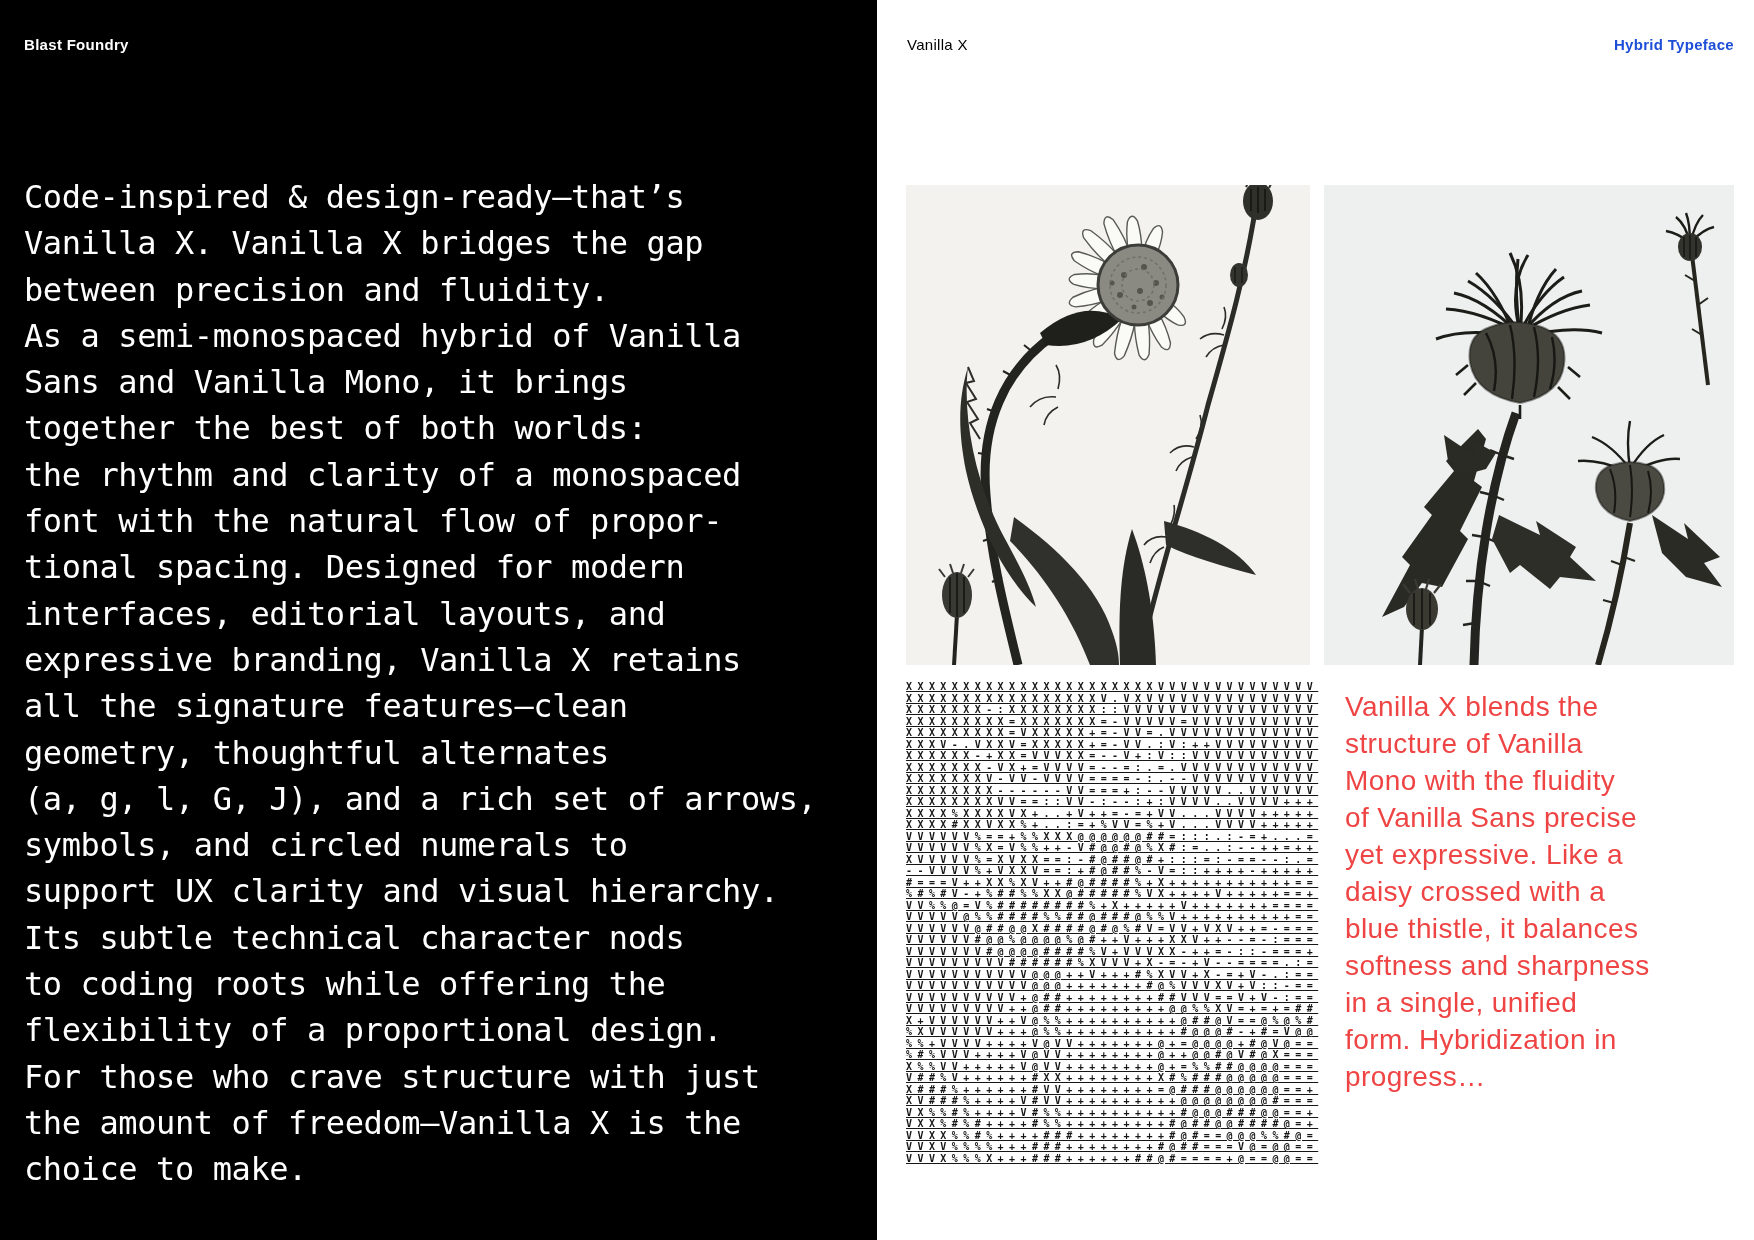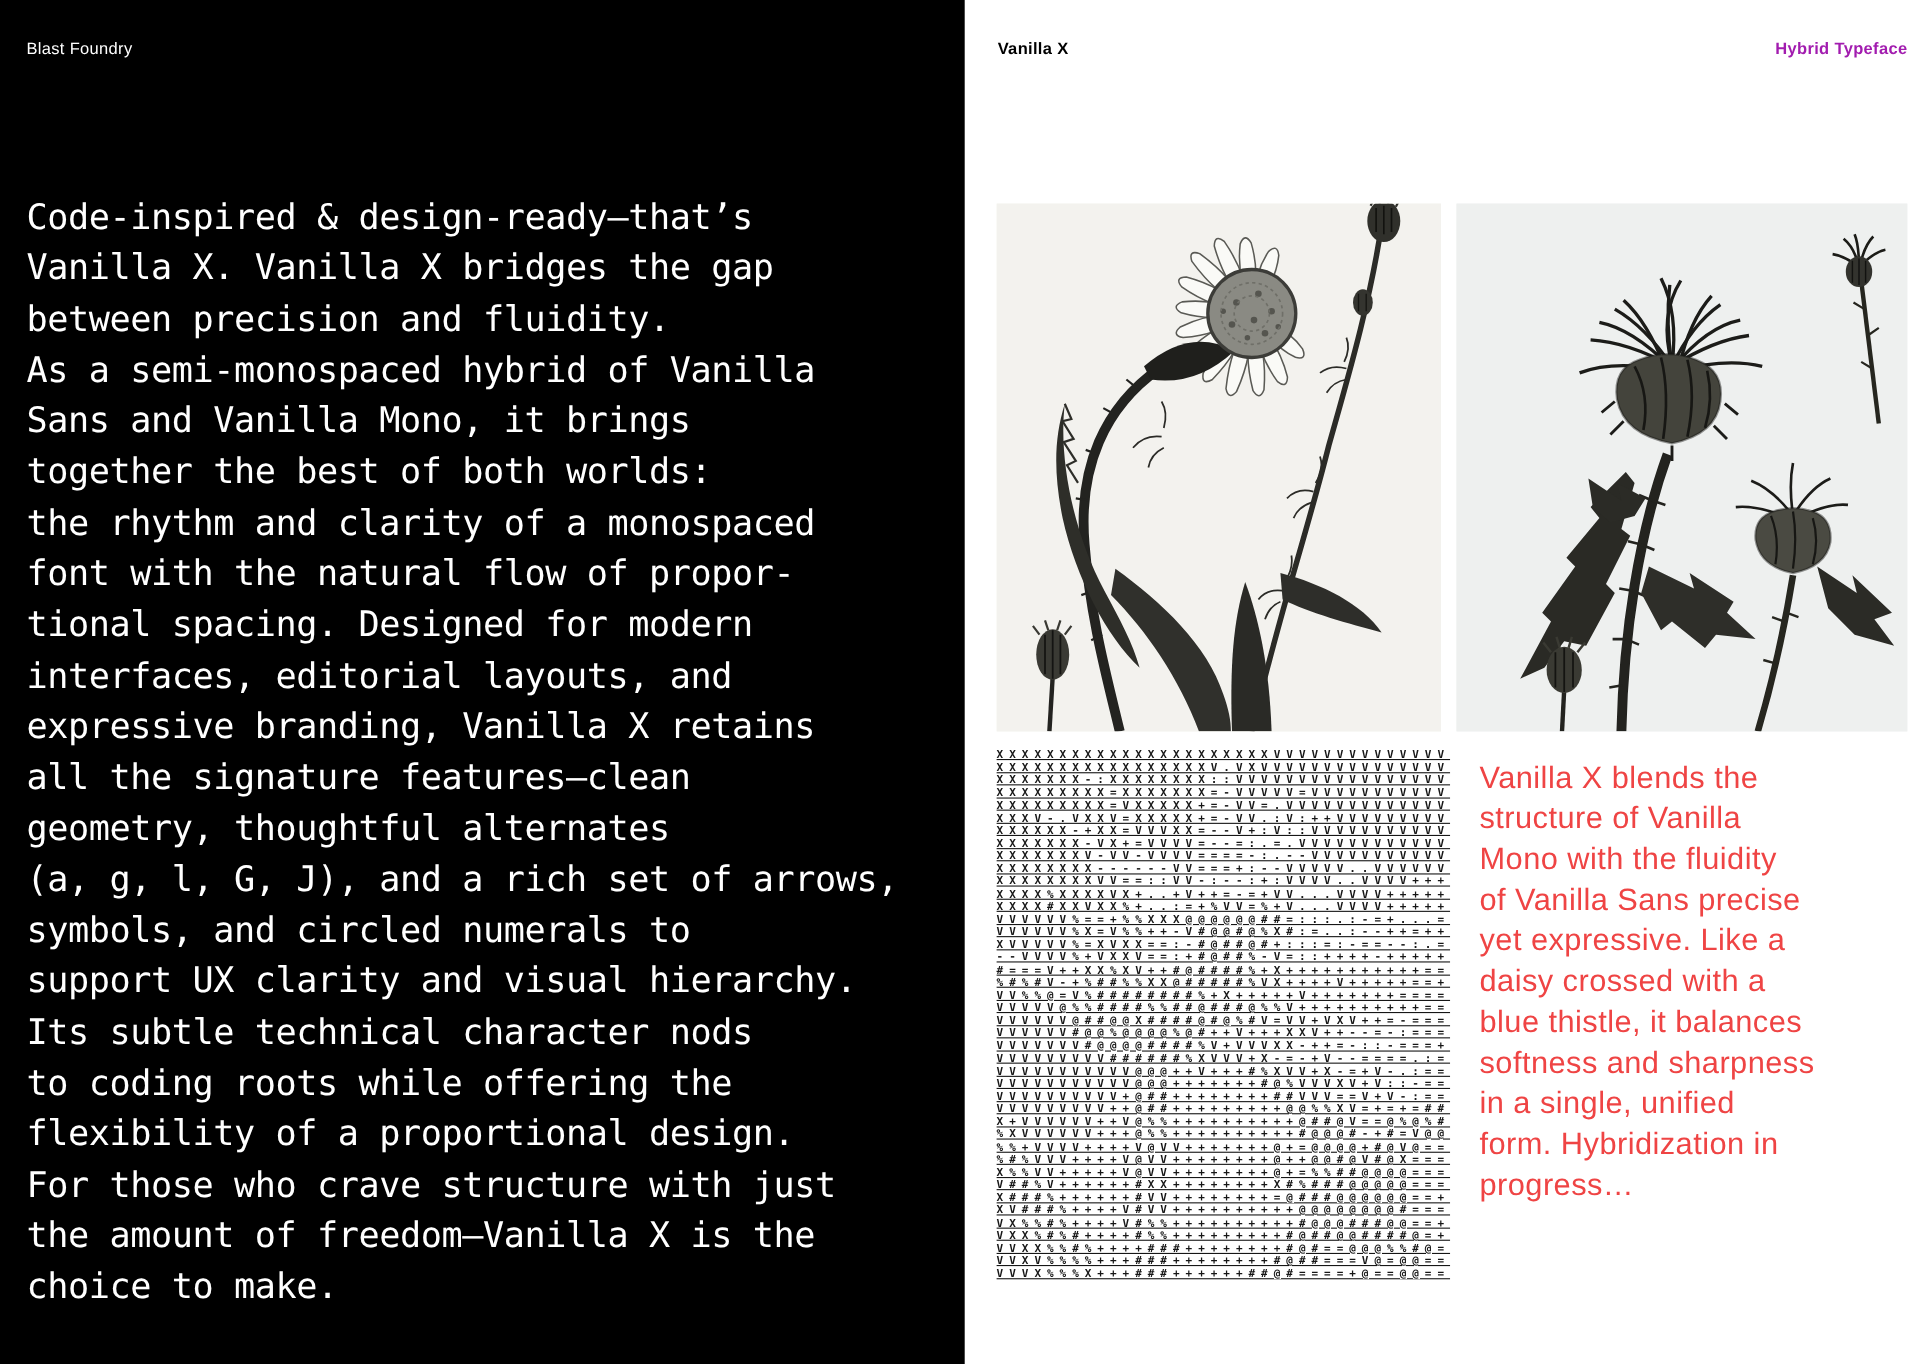--- a/index.html
+++ b/index.html
@@ -6,37 +6,37 @@
   body{
     width:1754px;height:1240px;position:relative;overflow:hidden;
     background:#ffffff;font-family:"Liberation Sans",sans-serif;
   }
   
   .left-panel{
     position:absolute;left:0;top:0;width:877px;height:1240px;background:#000000;
   }
   .brand{
     position:absolute;left:24px;top:36px;
-    font-size:15px;font-weight:normal;letter-spacing:.3px;color:#ffffff;
+    font-size:15px;font-weight:bold;letter-spacing:.3px;color:#ffffff;
     font-family:"Liberation Sans",sans-serif;white-space:pre;
   }
   .intro-text{
     position:absolute;left:24px;top:160px;width:840px;
     font-family:"DejaVu Sans Mono",monospace;
     font-size:32px;line-height:46.3px;color:#ffffff;
     white-space:pre;letter-spacing:-0.4px;margin-top:14px;
   }
   
   .page-header-left{
     position:absolute;left:907px;top:36px;
-    font-size:15px;font-weight:bold;letter-spacing:.3px;color:#000000;white-space:pre;
+    font-size:15px;font-weight:normal;letter-spacing:.3px;color:#000000;white-space:pre;
   }
   .page-header-right{
     position:absolute;right:20px;top:36px;text-align:center;
-    font-size:15px;font-weight:bold;letter-spacing:.3px;color:#a21caf;white-space:pre;
+    font-size:15px;font-weight:bold;letter-spacing:.3px;color:#1d4ed8;white-space:pre;
   }
   .figure{
     position:absolute;top:185px;height:480px;overflow:hidden;
   }
   .figure.daisy{left:906px;width:404px;background:#f3f2ee;}
   .figure.thistle{left:1324px;width:410px;background:#eef0ef;}
   .figure svg{display:block;width:100%;height:100%;}
   .ascii-art{
     position:absolute;left:906px;top:681px;width:414px;height:484px;
     margin:0;font-family:"DejaVu Sans Mono",monospace;font-weight:bold;

